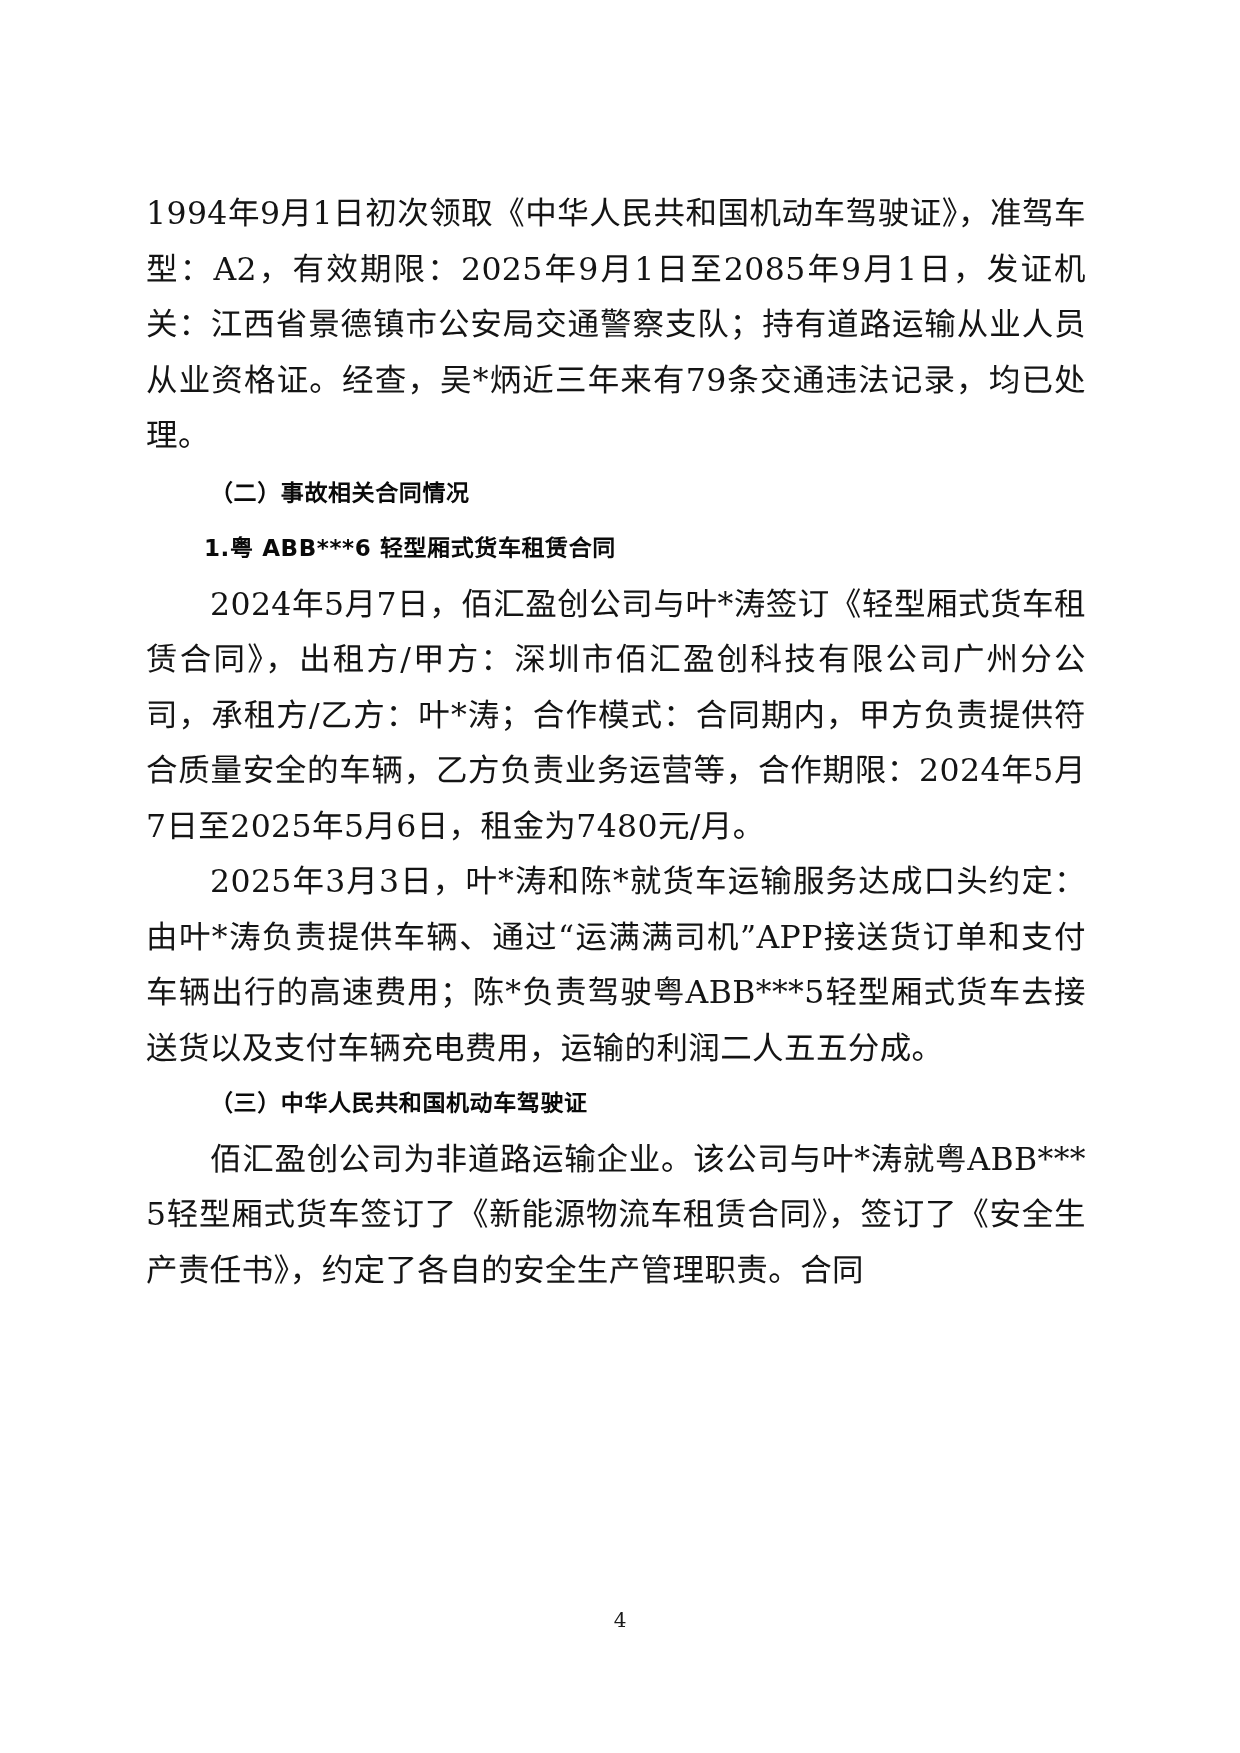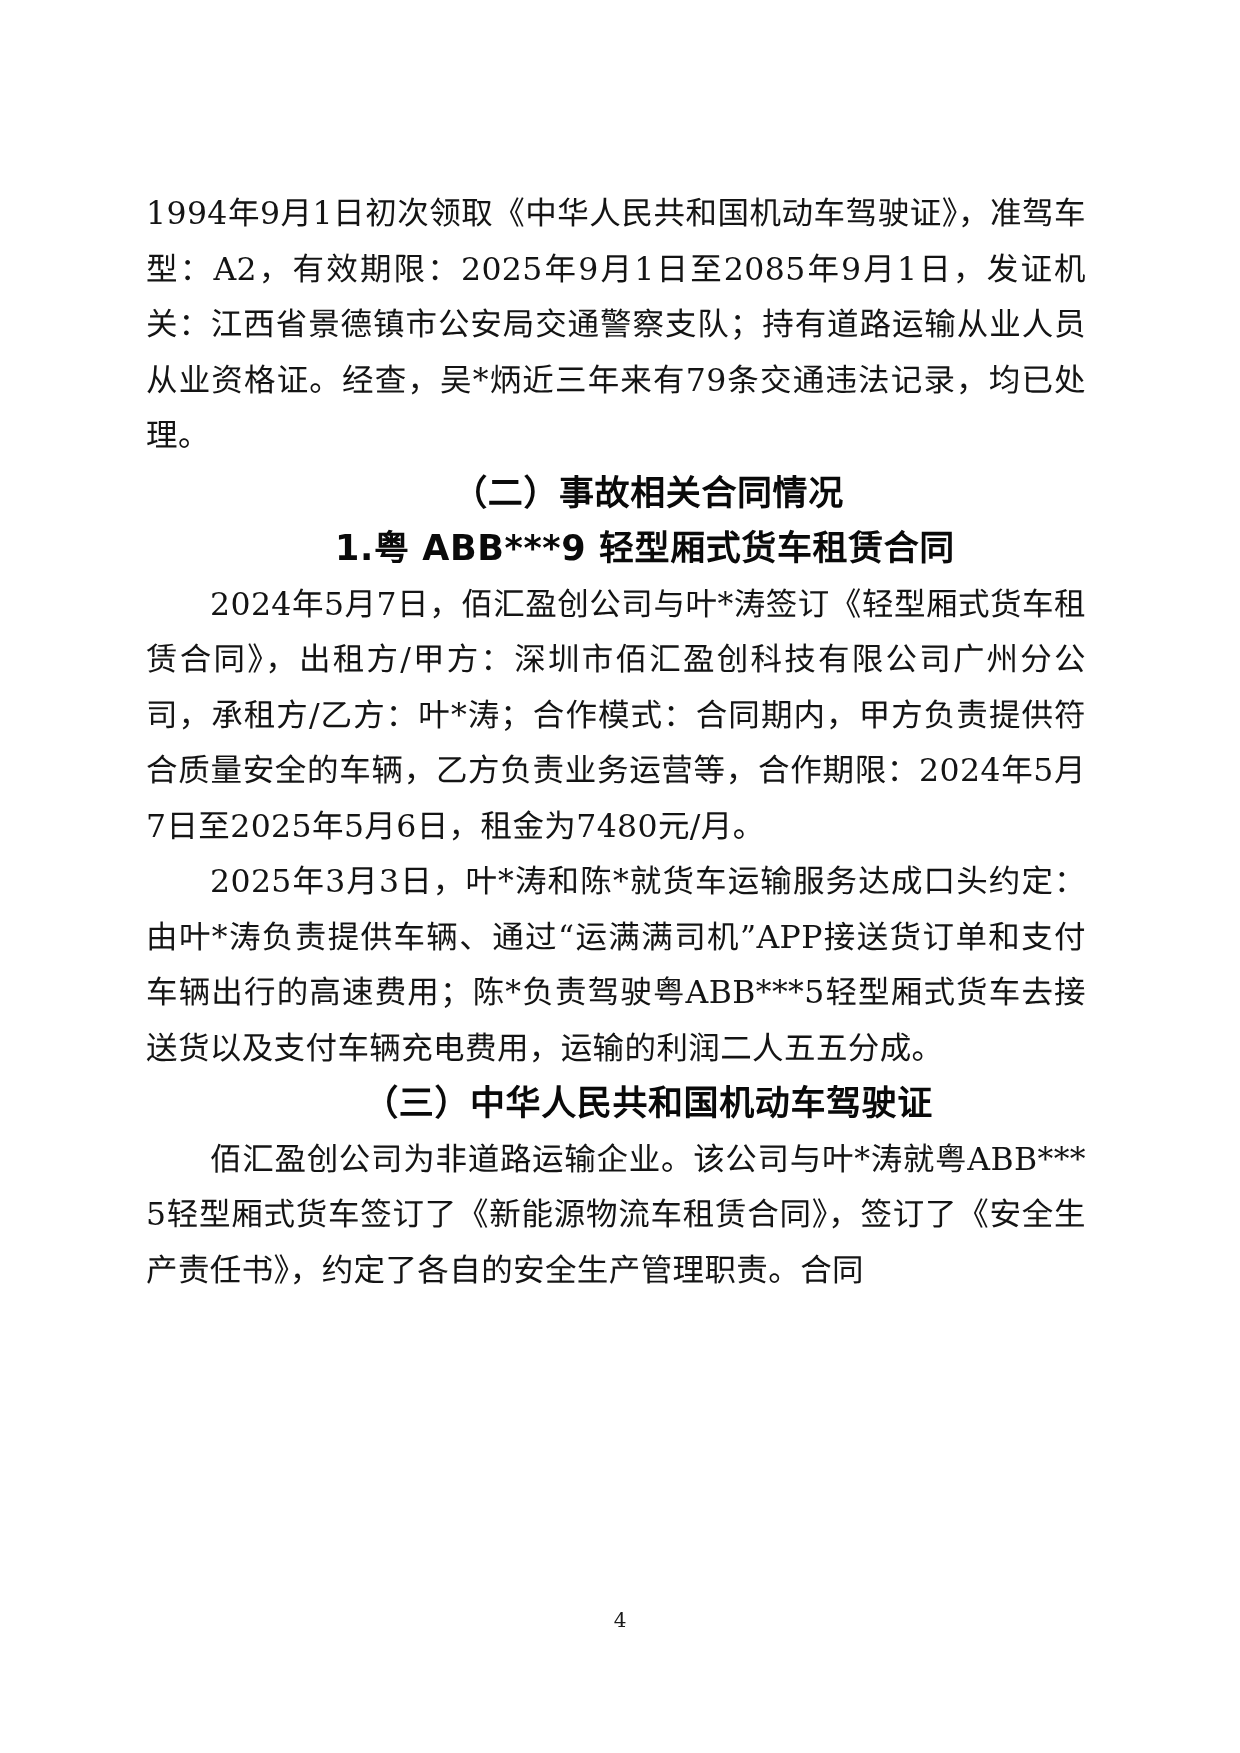--- a/index.html
+++ b/index.html
@@ -35,28 +35,27 @@
     margin: 0;
     text-indent: 0;
     word-break: break-all;
   }
   .para.indent {
     text-indent: 64px;
   }
   
   .heading {
     font-family: "DejaVu Sans", "Liberation Sans", sans-serif;
-    font-size: 35px;
+    font-size: 23px;
     line-height: 55.5px;
     font-weight: 700;
     color: #0a0a0a;
     margin: 0;
     text-indent: 64px;
     letter-spacing: 0.6px;
-    text-align: center;
   }
   .heading.sub {
     text-indent: 58px;
   }
   .spacer-s { height: 2px; }
   
   .page-number {
     position: absolute;
     left: 0;
     right: 0;
@@ -73,21 +72,21 @@
 <div class="page">
 
   <div class="content">
 
     <p class="para">1994年9月1日初次领取《中华人民共和国机动车驾驶证》，准驾车型：A2，有效期限：2025年9月1日至2085年9月1日，发证机关：江西省景德镇市公安局交通警察支队；持有道路运输从业人员从业资格证。经查，吴*炳近三年来有79条交通违法记录，均已处理。</p>
 
     <div class="spacer-s"></div>
 
     <h2 class="heading">（二）事故相关合同情况</h2>
 
-    <h3 class="heading sub">1.粤 ABB***9 轻型厢式货车租赁合同</h3>
+    <h3 class="heading sub">1.粤 ABB***6 轻型厢式货车租赁合同</h3>
 
     <p class="para indent">2024年5月7日，佰汇盈创公司与叶*涛签订《轻型厢式货车租赁合同》，出租方/甲方：深圳市佰汇盈创科技有限公司广州分公司，承租方/乙方：叶*涛；合作模式：合同期内，甲方负责提供符合质量安全的车辆，乙方负责业务运营等，合作期限：2024年5月7日至2025年5月6日，租金为7480元/月。</p>
 
 
     <p class="para indent">2025年3月3日，叶*涛和陈*就货车运输服务达成口头约定：由叶*涛负责提供车辆、通过“运满满司机”APP接送货订单和支付车辆出行的高速费用；陈*负责驾驶粤ABB***5轻型厢式货车去接送货以及支付车辆充电费用，运输的利润二人五五分成。</p>
 
     <h2 class="heading">（三）中华人民共和国机动车驾驶证</h2>
 
     <p class="para indent">佰汇盈创公司为非道路运输企业。该公司与叶*涛就粤ABB***5轻型厢式货车签订了《新能源物流车租赁合同》，签订了《安全生产责任书》，约定了各自的安全生产管理职责。合同</p>
 

